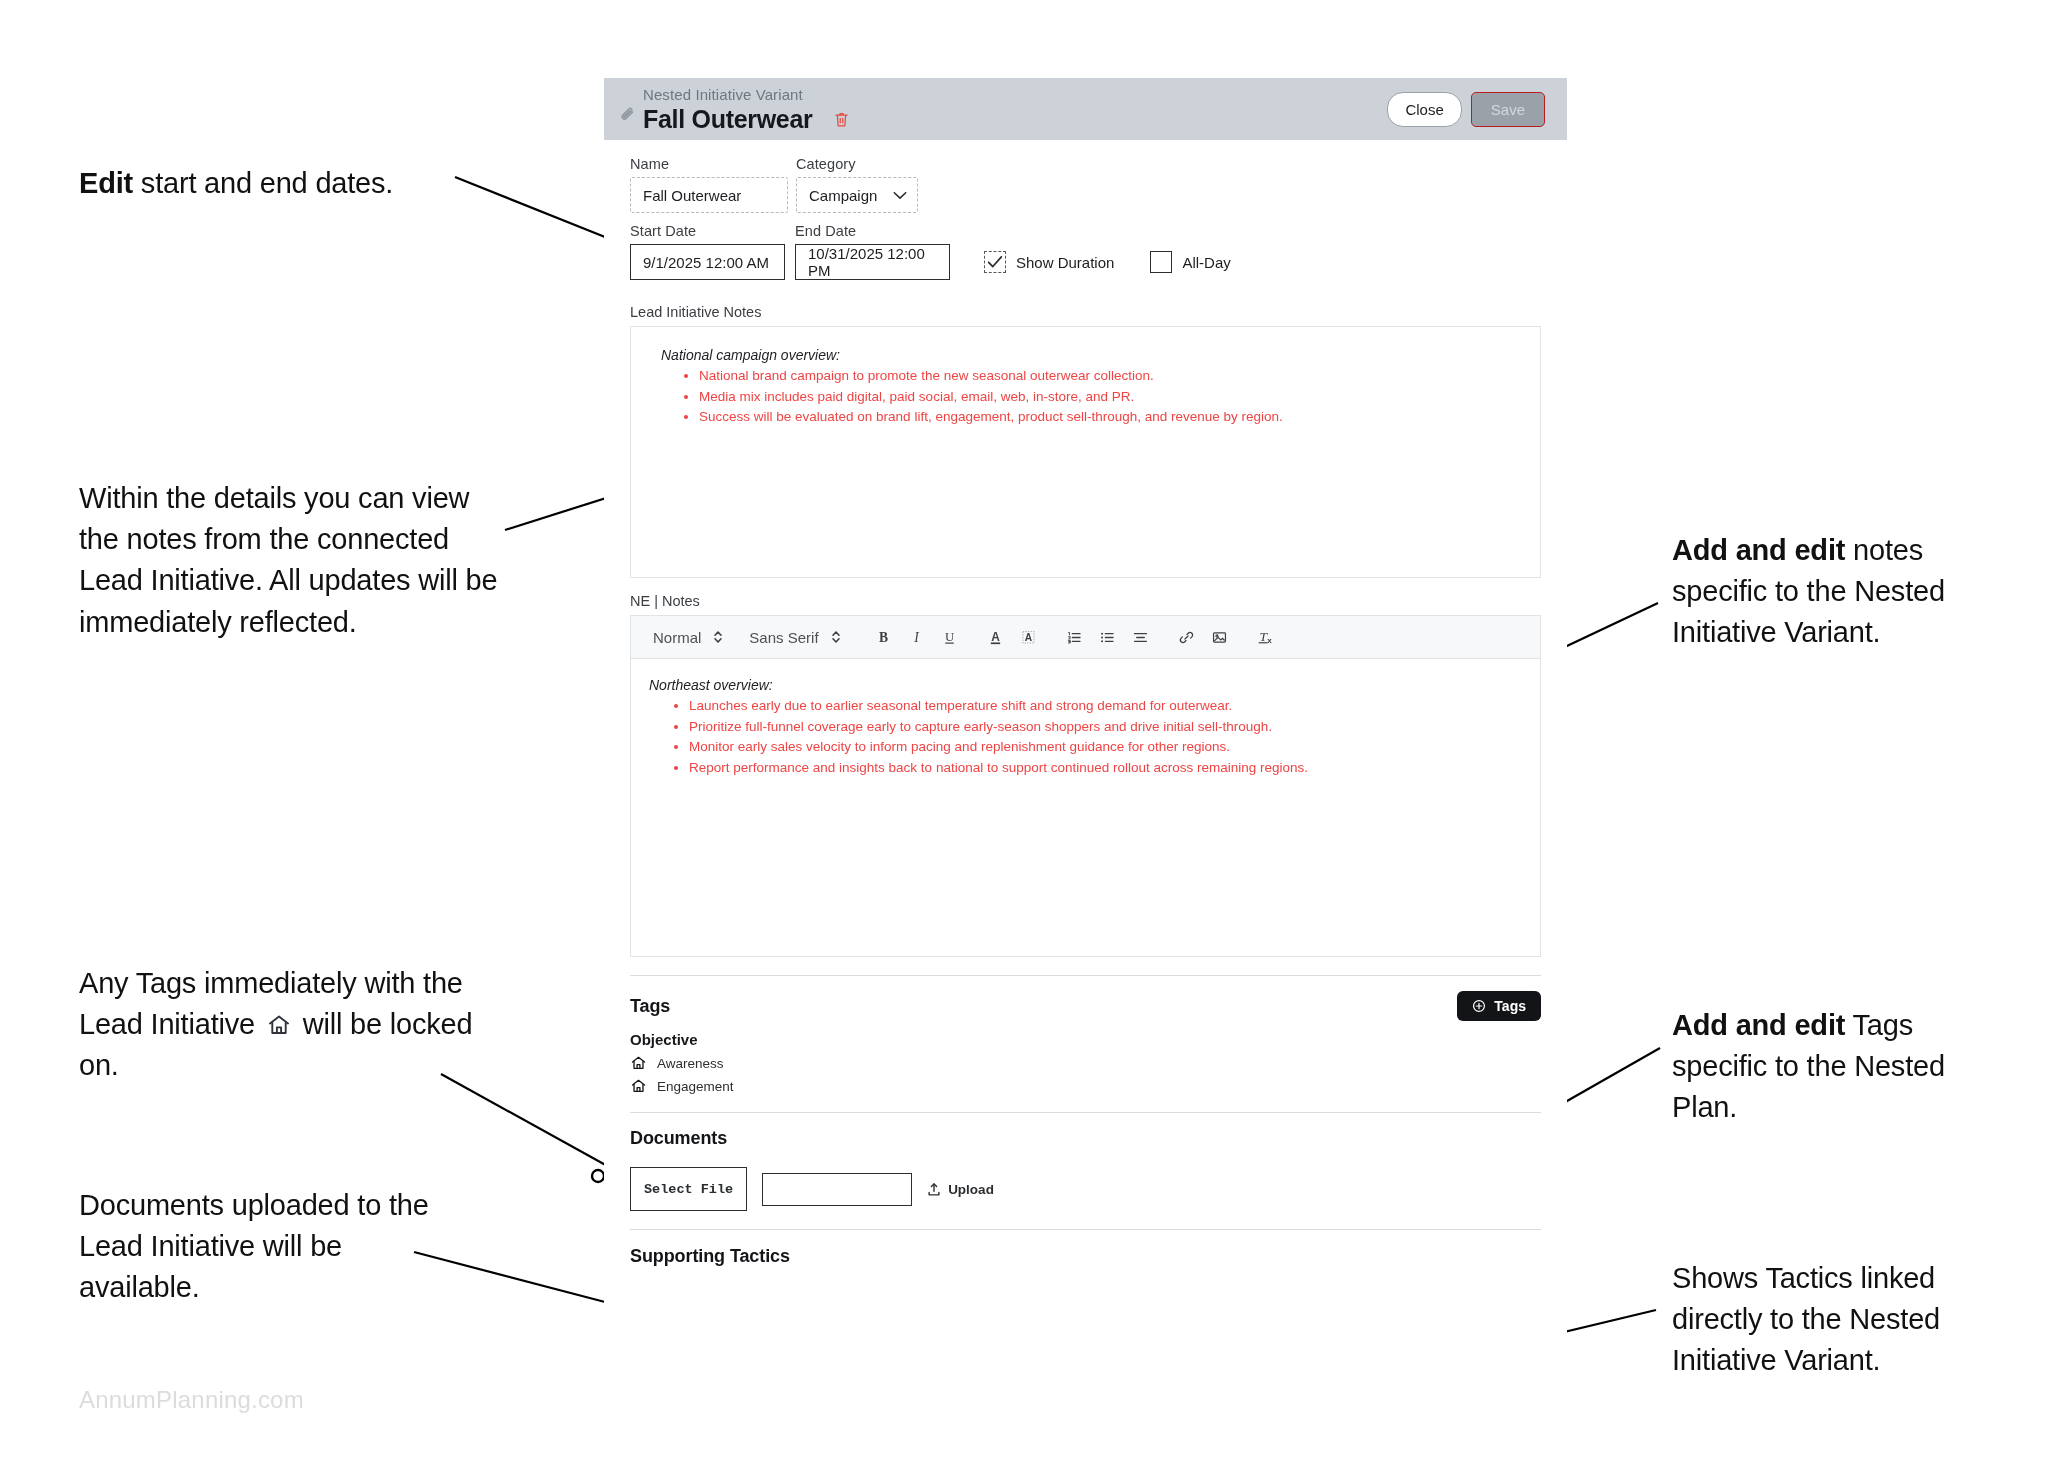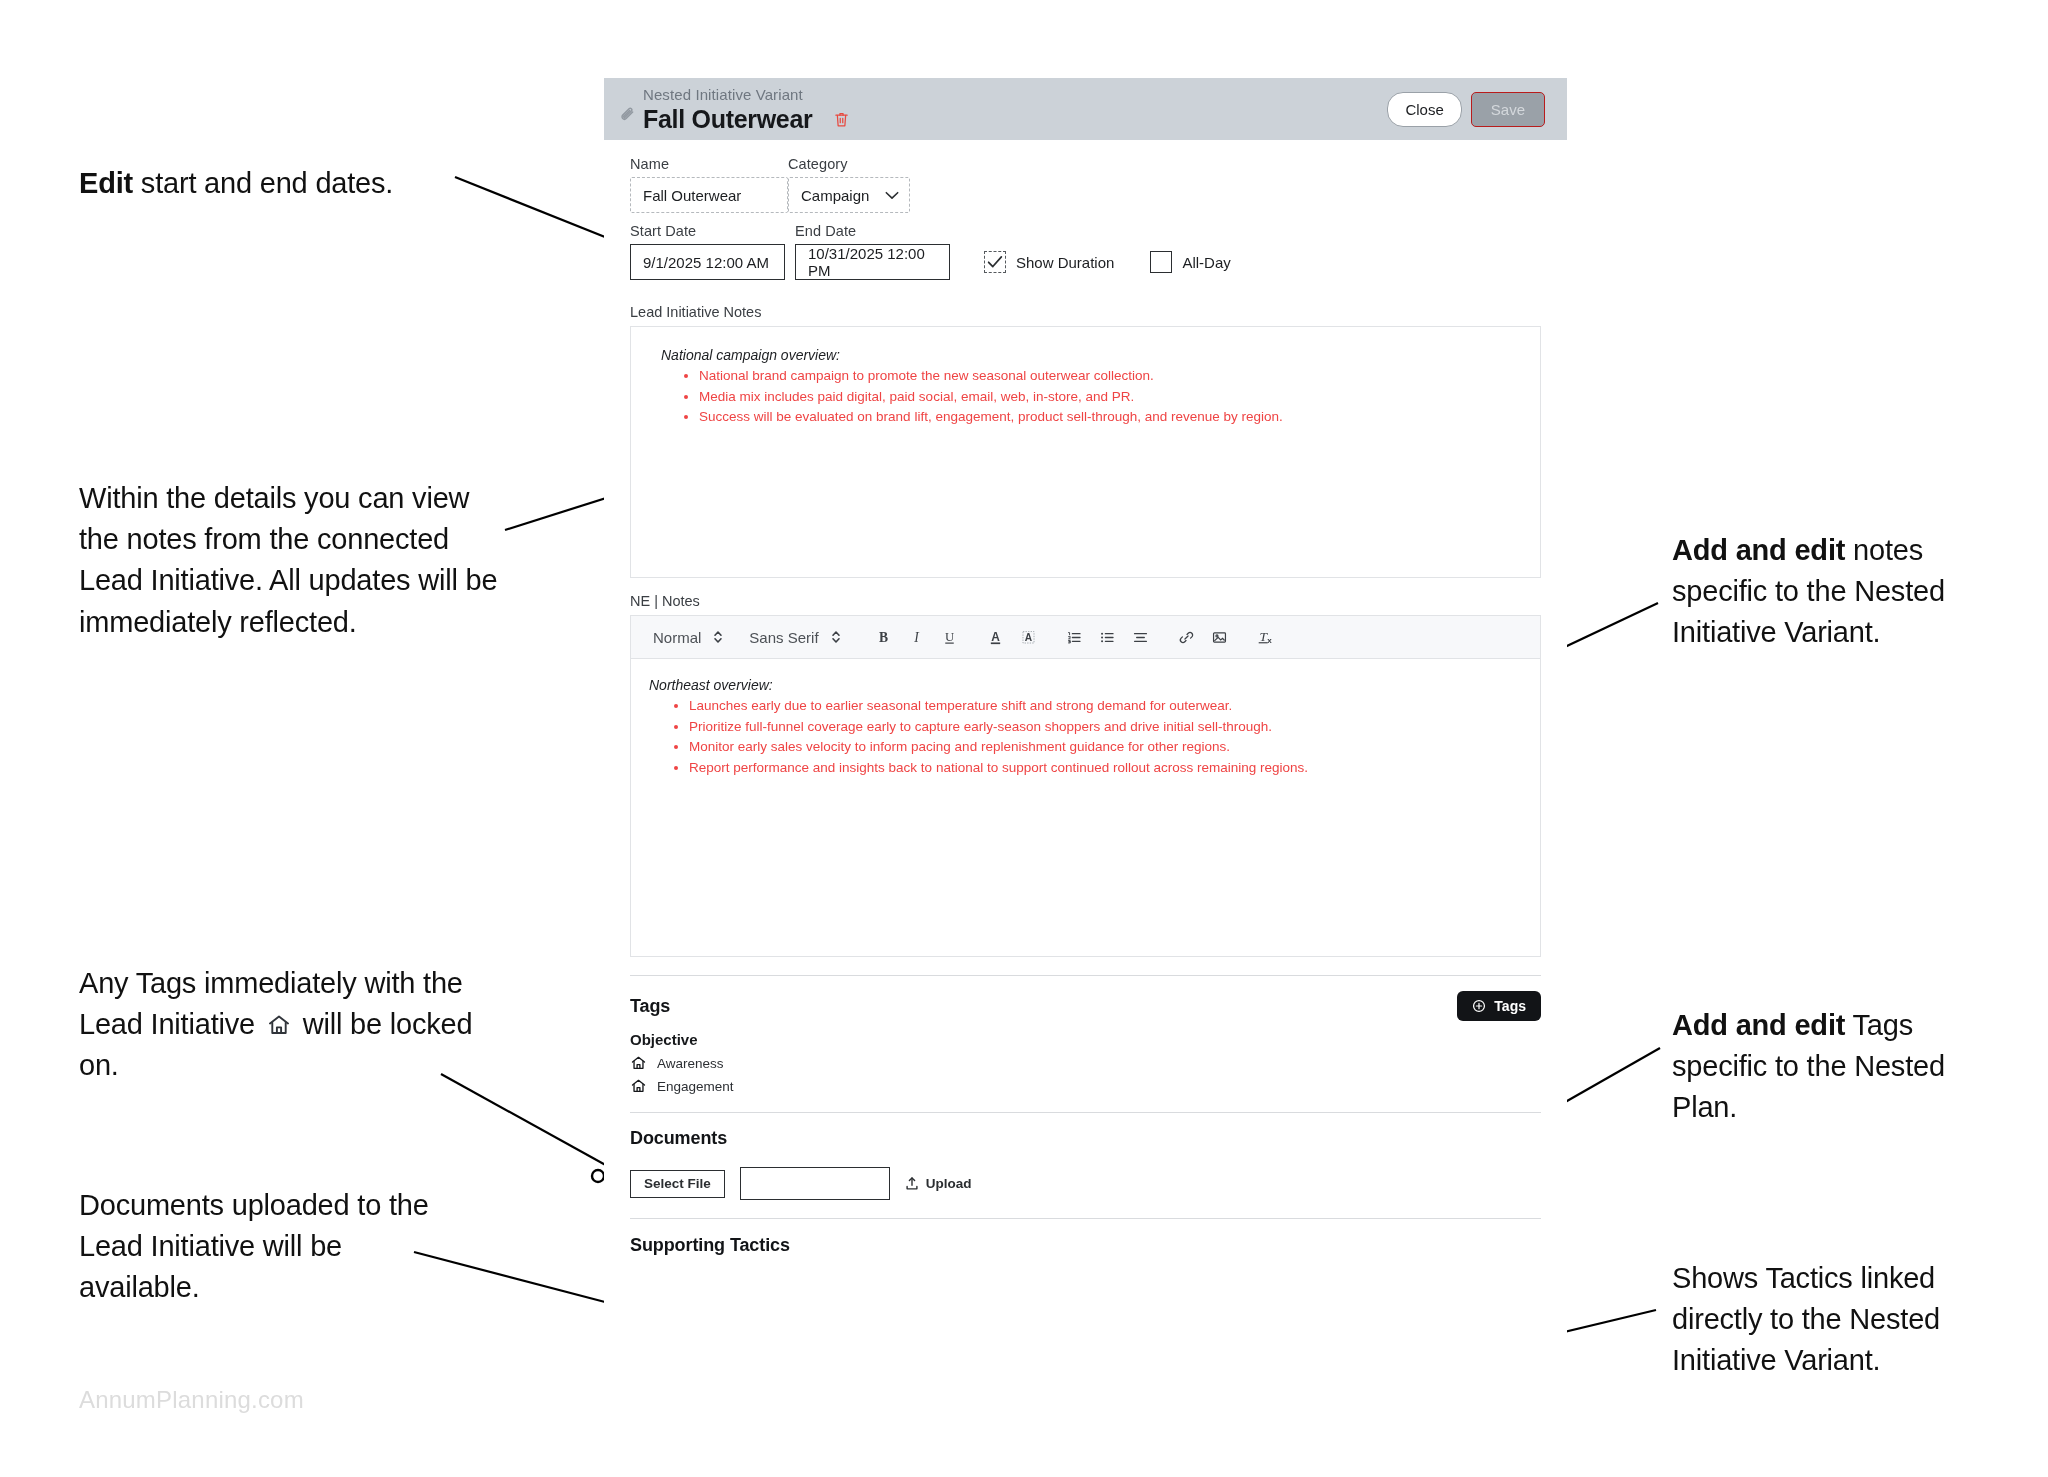--- a/index.html
+++ b/index.html
@@ -285,27 +285,27 @@
     cursor: pointer;
     border: none;
     font-family: inherit;
   }
   .plus-circle { width: 14px; height: 14px; }
 
   .doc-row { display: flex; align-items: center; gap: 15px; }
   .select-file {
     border: 1.6px solid #2b2e31;
     background: #fff;
-    height: 28px;
+    height: 44px;
     padding: 0 13px;
     display: flex; align-items: center;
     font-size: 13.5px; font-weight: 700;
     color: #2b2e31;
     cursor: pointer;
-    font-family: Liberation Sans, sans-serif;
+    font-family: Liberation Mono, monospace;
   }
   .file-input {
     border: 1.6px solid #2b2e31;
     background: #fff;
     height: 33px;
     width: 150px;
     box-sizing: border-box;
   }
   .upload-link {
     display: flex; align-items: center; gap: 7px;
@@ -400,21 +400,21 @@
       </div>
     </div>
     <div class="header-actions">
       <button class="btn-close">Close</button>
       <button class="btn-save">Save</button>
     </div>
   </div>
 
   <div class="panel-body">
 
-    <div class="row" style="gap:0;">
+    <div class="row" style="gap:8px;">
       <div>
         <div class="field-label">Name</div>
         <div class="dashed-box name-box">
           <span class="box-text">Fall Outerwear</span>
         </div>
       </div>
       <div>
         <div class="field-label">Category</div>
         <div class="dashed-box cat-box">
           <span class="box-text">Campaign</span>

